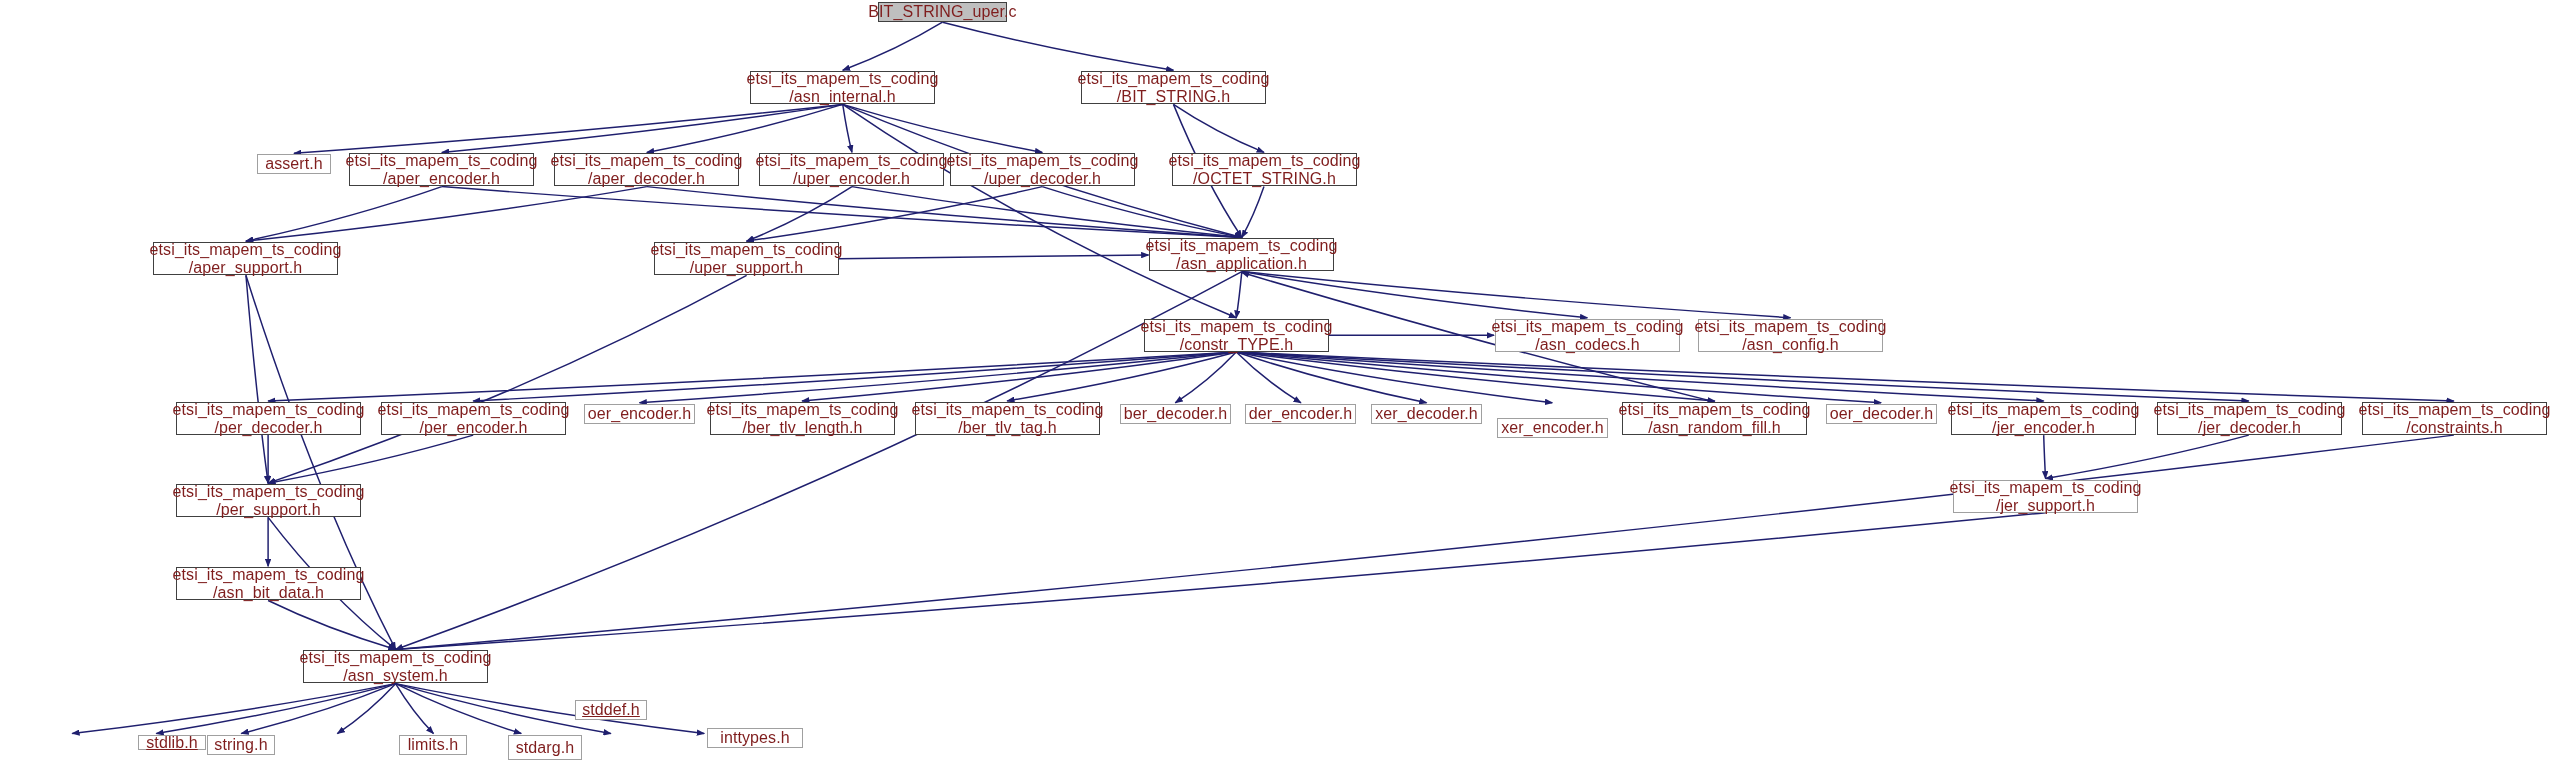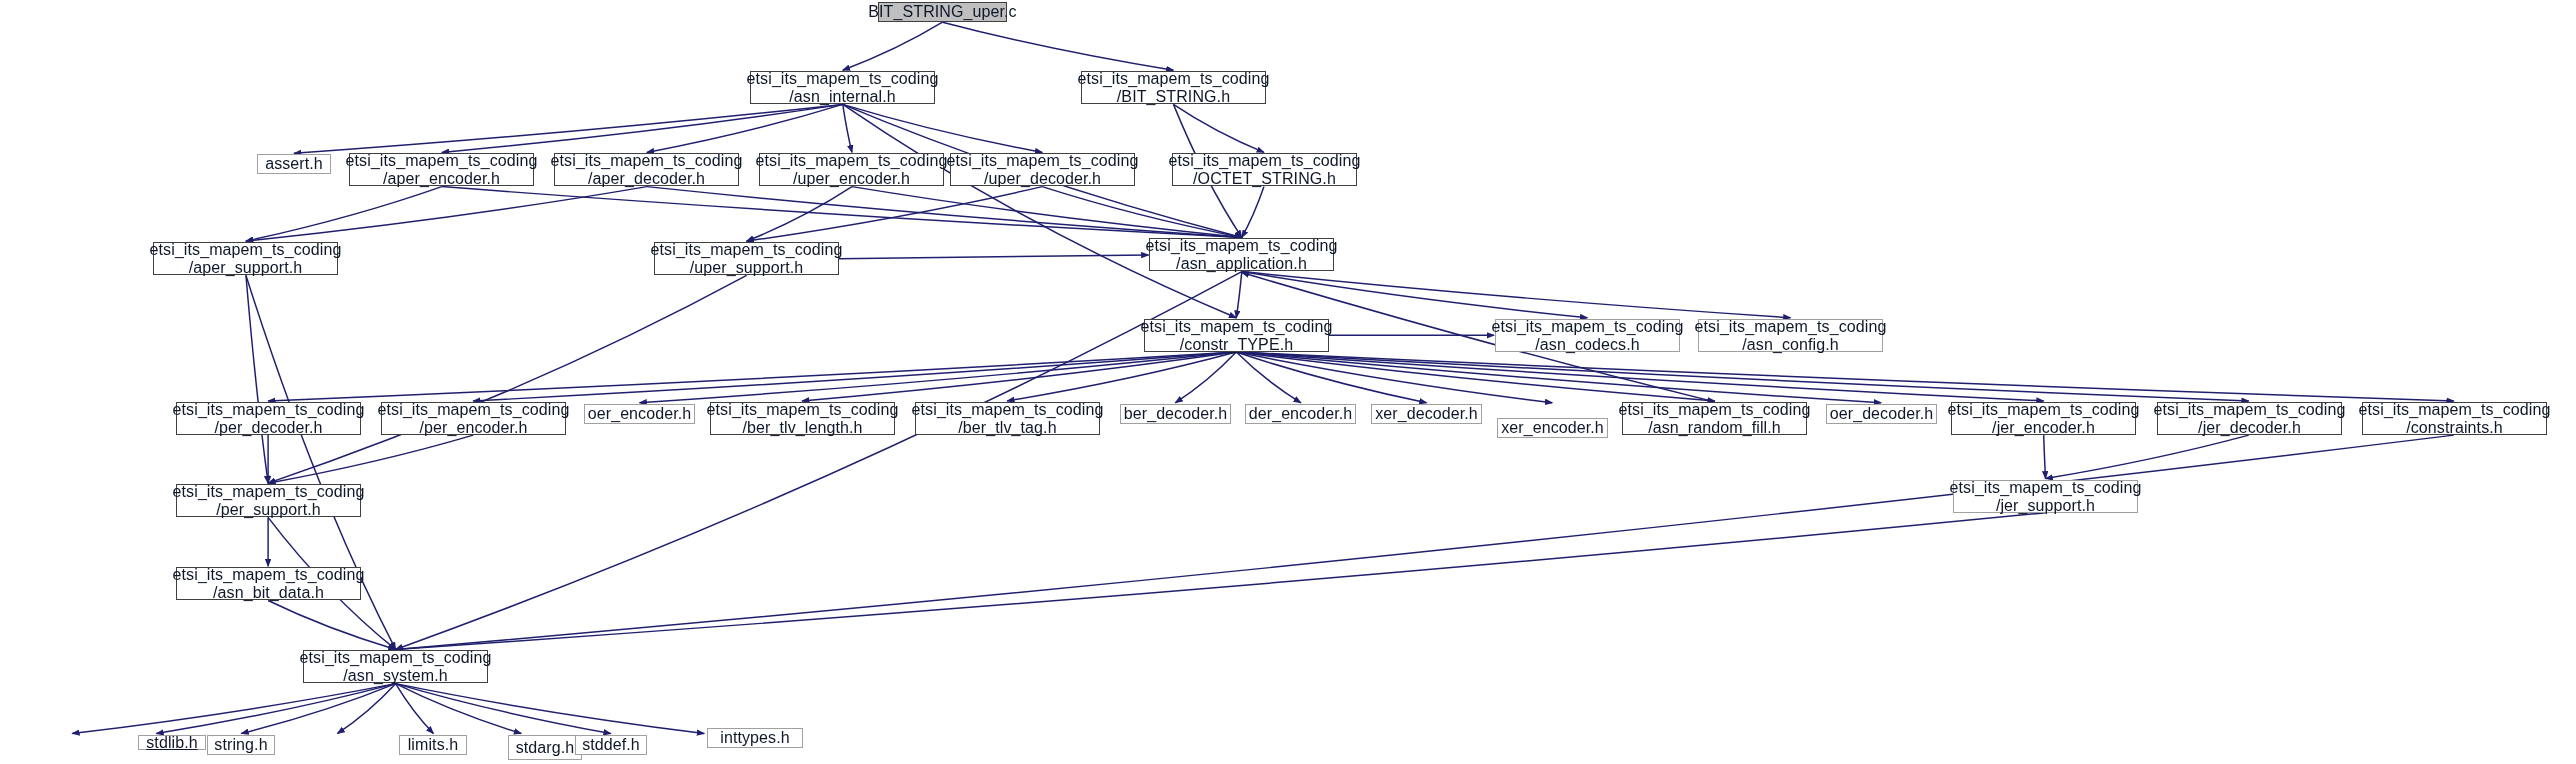--- a/index.html
+++ b/index.html
@@ -25,21 +25,21 @@
     pointer-events: none;
   }
   .node {
     position: absolute;
     box-sizing: border-box;
     display: flex;
     align-items: center;
     justify-content: center;
     text-align: center;
     line-height: 1.12;
-    color: #0f172a;
+    color: #7f1d1d;
     background: #ffffff;
     border: 0.9px solid #a0a0a0;
     font-size: 16px;
     letter-spacing: 0.1px;
     white-space: pre;
     z-index: 5;
   }
   .node.bold {
     border: 1.8px solid #404040;
   }
@@ -184,17 +184,17 @@
       <div class="node bold" style="left: 176px; top: 567px; width: 185px; height: 33px;"><span class="lbl">etsi_its_mapem_ts_coding
 /asn_bit_data.h</span></div>
       <div class="node bold" style="left: 303px; top: 650px; width: 185px; height: 33px;"><span class="lbl">etsi_its_mapem_ts_coding
 /asn_system.h</span></div>
       <div class="node thin" style="left: 39px; top: 735px; width: 67px; height: 20.3px; margin-top: 36px;"><span class="lbl">stdio.h</span></div>
       <div class="node thin" style="left: 138px; top: 735px; width: 68px; height: 15px; text-decoration: underline;"><span class="lbl">stdlib.h</span></div>
       <div class="node thin" style="left: 207px; top: 735px; width: 68px; height: 20.3px;"><span class="lbl">string.h</span></div>
       <div class="node thin" style="left: 292px; top: 778px; width: 91px; height: 20.3px;"><span class="lbl">sys/types.h</span></div>
       <div class="node thin" style="left: 399px; top: 735px; width: 68px; height: 20.3px;"><span class="lbl">limits.h</span></div>
       <div class="node thin" style="left: 508px; top: 735px; width: 74px; height: 25px;"><span class="lbl">stdarg.h</span></div>
-      <div class="node thin" style="left: 575px; top: 735px; width: 72px; height: 20.3px;"><span class="lbl">stddef.h</span></div>
+      <div class="node thin" style="left: 575px; top: 700px; width: 72px; height: 20.3px; text-decoration: underline;"><span class="lbl">stddef.h</span></div>
       <div class="node thin" style="left: 663px; top: 728px; width: 96px; height: 20.3px; margin-left: 44px;"><span class="lbl">inttypes.h</span></div>
     </div>
 </div>
 
 
 </body></html>

